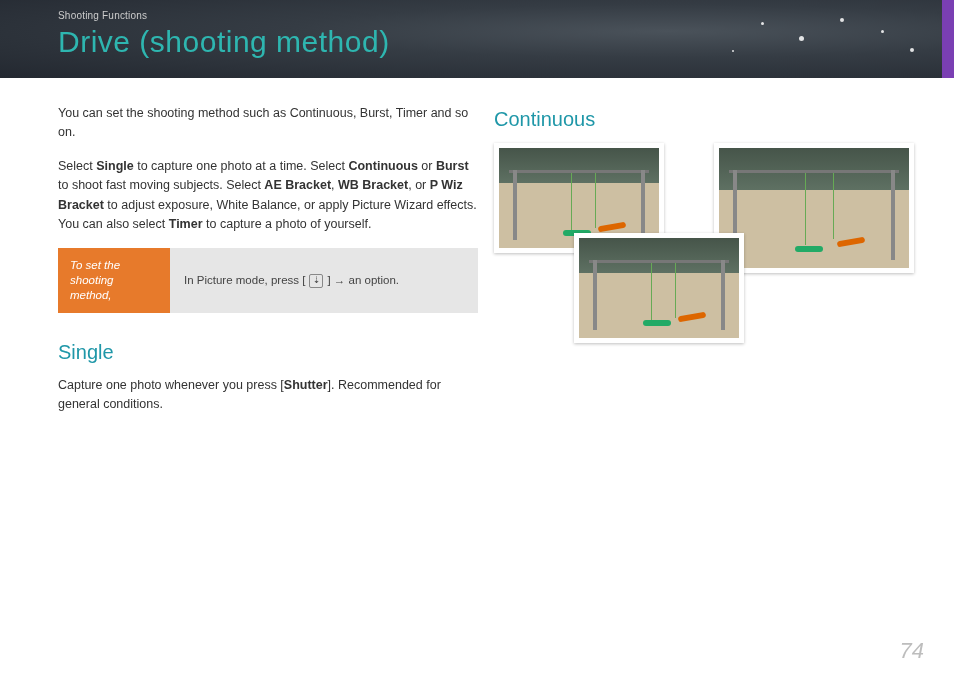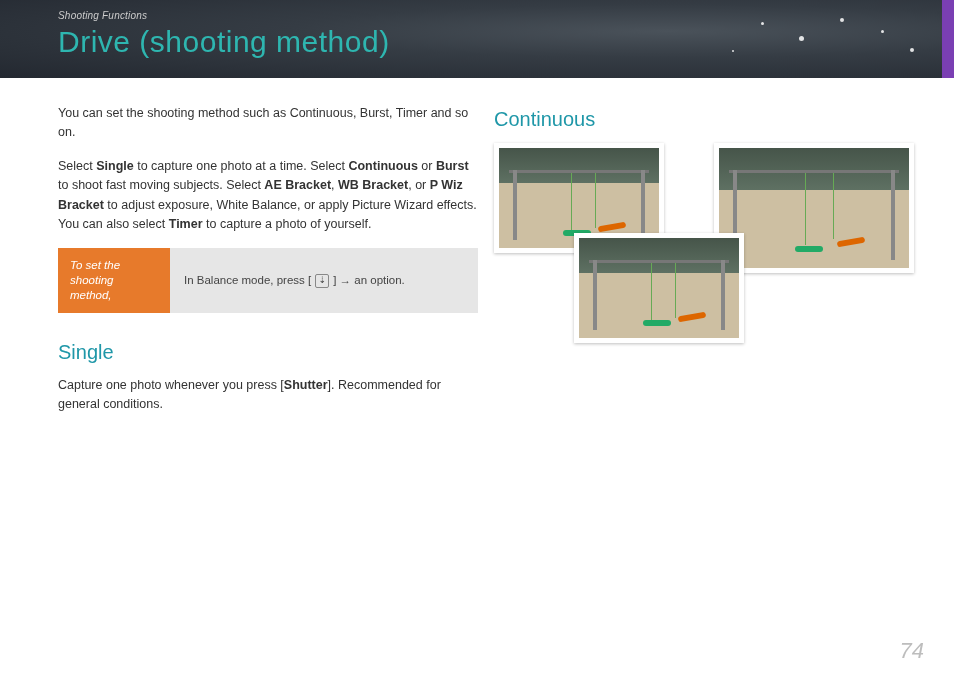--- a/index.html
+++ b/index.html
@@ -8,21 +8,21 @@
 
   
   .header {
     position: relative;
     height: 78px;
     background: radial-gradient(ellipse at 70% 40%, #4a525a 0%, #353c44 40%, #232830 100%);
     padding-left: 58px;
     padding-top: 10px;
   }
   .header::after { content:""; position:absolute; right:0; top:0; width:12px; height:78px; background:#7a3fb3; }
-  .breadcrumb { font-size: 10px; color: #ccc; letter-spacing: .2px; font-style: italic; }
+  .breadcrumb { font-size: 10px; color: #ccc; letter-spacing: .2px; }
   .title { font-size: 30px; font-weight: 400; color: #2eb6b0; margin-top: 4px; letter-spacing: .5px; }
   
   .spark { position:absolute; background: rgba(255,255,255,.85); border-radius:50%; filter: blur(.3px); }
   .sA{ width:3px;height:3px; right:190px; top:22px;}
   .sB{ width:5px;height:5px; right:150px; top:36px;}
   .sC{ width:4px;height:4px; right:110px; top:18px;}
   .sD{ width:3px;height:3px; right:70px;  top:30px;}
   .sE{ width:4px;height:4px; right:40px;  top:48px;}
   .sF{ width:2px;height:2px; right:220px; top:50px;}
 
@@ -80,21 +80,21 @@
   <div class="content">
     <div class="col">
       <p>You can set the shooting method such as Continuous, Burst, Timer and so on.</p>
       <p>
         <span>Select </span><b>Single</b><span> to capture one photo at a time. Select </span><b>Continuous</b><span> or </span><b>Burst</b><span> to shoot fast moving subjects. Select </span><b>AE Bracket</b><span>, </span><b>WB Bracket</b><span>, or </span><b>P Wiz Bracket</b><span> to adjust exposure, White Balance, or apply Picture Wizard effects. You can also select </span><b>Timer</b><span> to capture a photo of yourself.</span>
       </p>
 
       <div class="instr-row">
         <div class="instr-label">To set the shooting method,</div>
         <div class="instr-body">
-          <span>In Balance mode, press [</span>
+          <span>In Picture mode, press [</span>
           <span class="icon-box">⇣</span>
           <span>] → an option.</span>
         </div>
       </div>
 
       <h2>Single</h2>
       <p>
         <span>Capture one photo whenever you press [</span><b>Shutter</b><span>]. Recommended for general conditions.</span>
       </p>
     </div>

